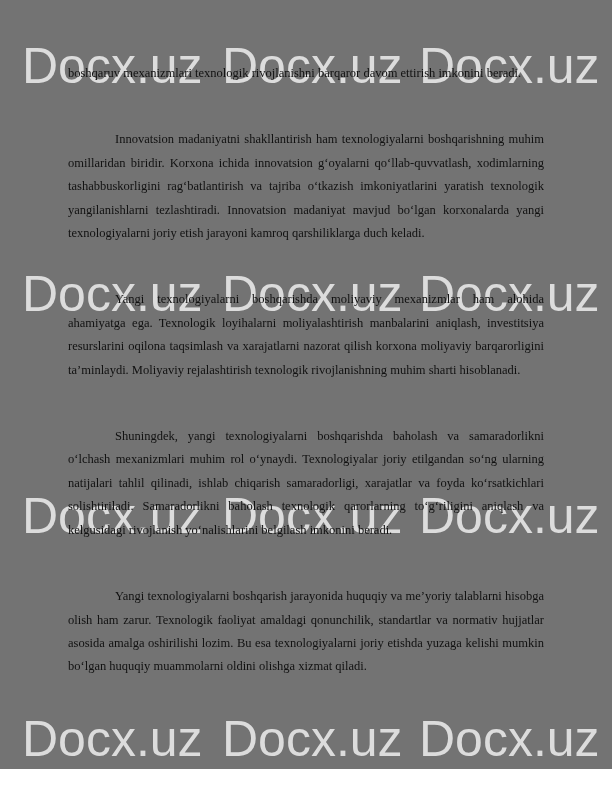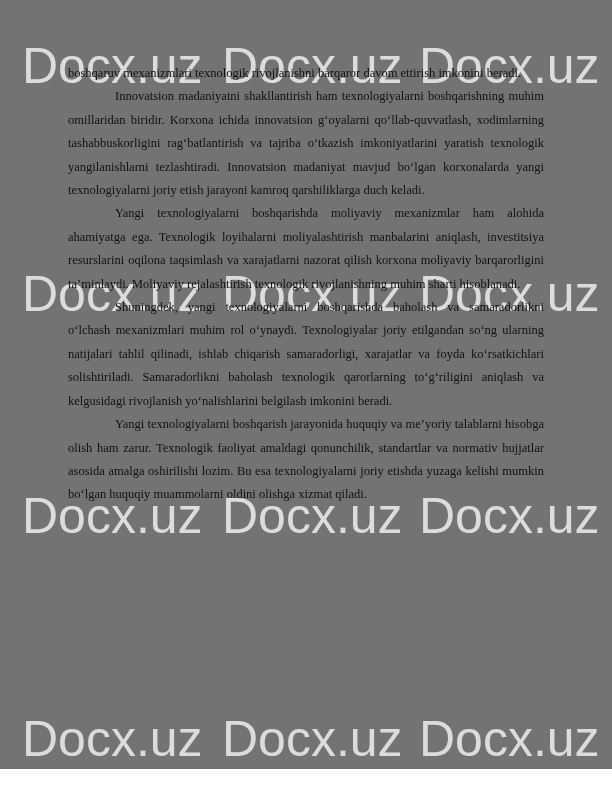--- a/index.html
+++ b/index.html
@@ -6,21 +6,21 @@
     body { width: 612px; height: 792px; position: relative; overflow: hidden; }
     .page { position: absolute; left: 0; top: 0; width: 612px; height: 769px; background: #737373; padding-left: 14px; }
     .watermarks { position: absolute; left: 0; top: 0; width: 612px; height: 792px; pointer-events: none; z-index: 0; }
     .wm-row { position: absolute; left: 0; width: 612px; height: 52px; }
     .wm { position: absolute; top: 0; font-family: "Liberation Sans", sans-serif; font-size: 50px; line-height: 52px;
           color: #dcdcdc; letter-spacing: 0px; white-space: nowrap; }
     .wm.w1 { left: 22px; } .wm.w2 { left: 222px; } .wm.w3 { left: 419px; }
     .content { position: absolute; left: 68px; top: 62px; width: 476px; z-index: 1;
                font-family: "Liberation Serif", serif; font-size: 12.5px; line-height: 23.4px; color: #111111; }
     .para { margin: 0; text-align: justify; text-align-last: left; }
-    .para.indent { text-indent: 47px; }
+    .para.indent { text-indent: 47px; margin-top: 43px; }
     .page-number { position: absolute; top: 741px; left: 0; width: 612px; text-align: center; z-index: 1;
                    font-family: "Liberation Serif", serif; font-size: 10px; color: #111111; }
   </style>
 </head>
 <body>
 
 <div class="page">
 
   <div class="watermarks">
     <div class="wm-row" style="top:40px;">

